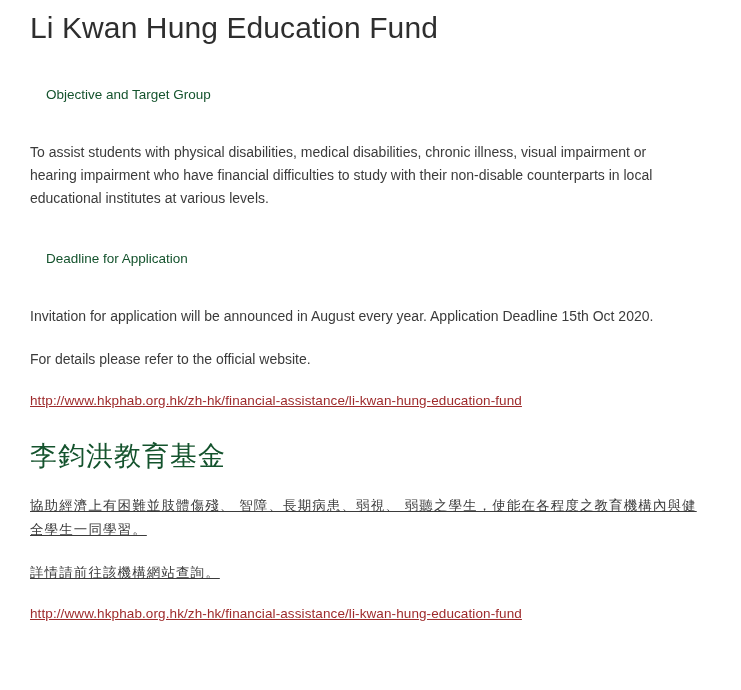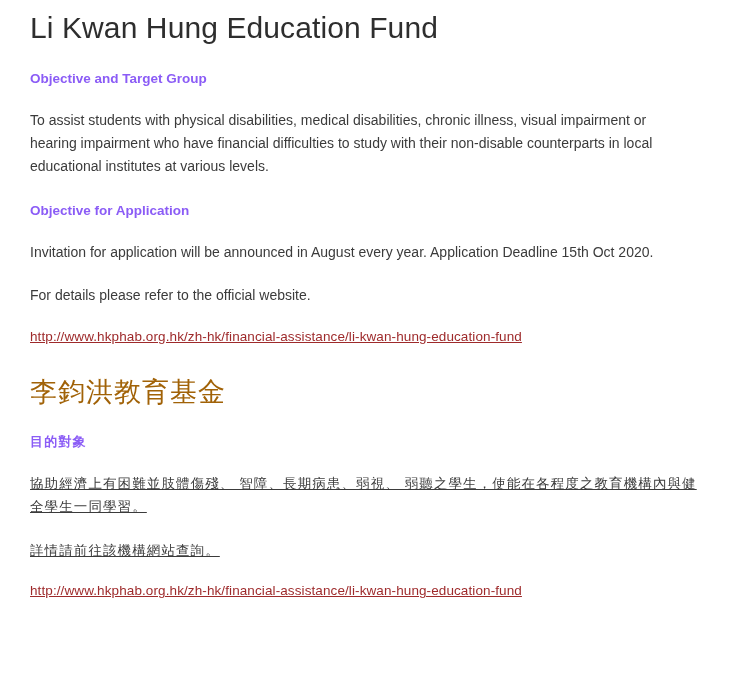--- a/index.html
+++ b/index.html
@@ -24,31 +24,31 @@
     font-weight: 400;
     color: #2e2e2e;
     margin: 0;
     padding-top: 8px;
     line-height: 1.3;
     letter-spacing: 0.1px;
   }
   .doc-title-cn {
     font-size: 27px;
     font-weight: 400;
-    color: #a16207;
+    color: #14532d;
     margin: 0;
     padding-top: 30px;
     line-height: 1.3;
     letter-spacing: 1px;
   }
   .subhead {
     font-size: 13.5px;
-    font-weight: 700;
-    color: #8b5cf6;
-    margin: 0;
+    font-weight: 400;
+    color: #14532d;
+    margin: 16px;
     padding-top: 22px;
     line-height: 1.5;
   }
   .subhead-cn {
     font-size: 13px;
     letter-spacing: 1.2px;
   }
   .para {
     font-size: 14px;
     color: #3b3b3b;
@@ -81,30 +81,29 @@
 </head>
 <body>
 
 <div class="page">
 
   <h1 class="doc-title">Li Kwan Hung Education Fund</h1>
 
   <p class="subhead">Objective and Target Group</p>
   <p class="para">To assist students with physical disabilities, medical disabilities, chronic illness, visual impairment or hearing impairment who have financial difficulties to study with their non-disable counterparts in local educational institutes at various levels.</p>
 
-  <p class="subhead">Objective for Application</p>
+  <p class="subhead">Deadline for Application</p>
   <p class="para">Invitation for application will be announced in August every year. Application Deadline 15th Oct 2020.</p>
 
   <p class="para">For details please refer to the official website.</p>
 
   <a class="link" href="#">http://www.hkphab.org.hk/zh-hk/financial-assistance/li-kwan-hung-education-fund</a>
 
   <h2 class="doc-title-cn">李鈞洪教育基金</h2>
 
-  <p class="subhead subhead-cn">目的對象</p>
   <p class="para para-cn">協助經濟上有困難並肢體傷殘、 智障、長期病患、弱視、 弱聽之學生，使能在各程度之教育機構內與健全學生一同學習。</p>
 
 
   <p class="para para-cn">詳情請前往該機構網站查詢。</p>
 
   <a class="link link-cn" href="#">http://www.hkphab.org.hk/zh-hk/financial-assistance/li-kwan-hung-education-fund</a>
 
 </div>
 
 </body></html>

